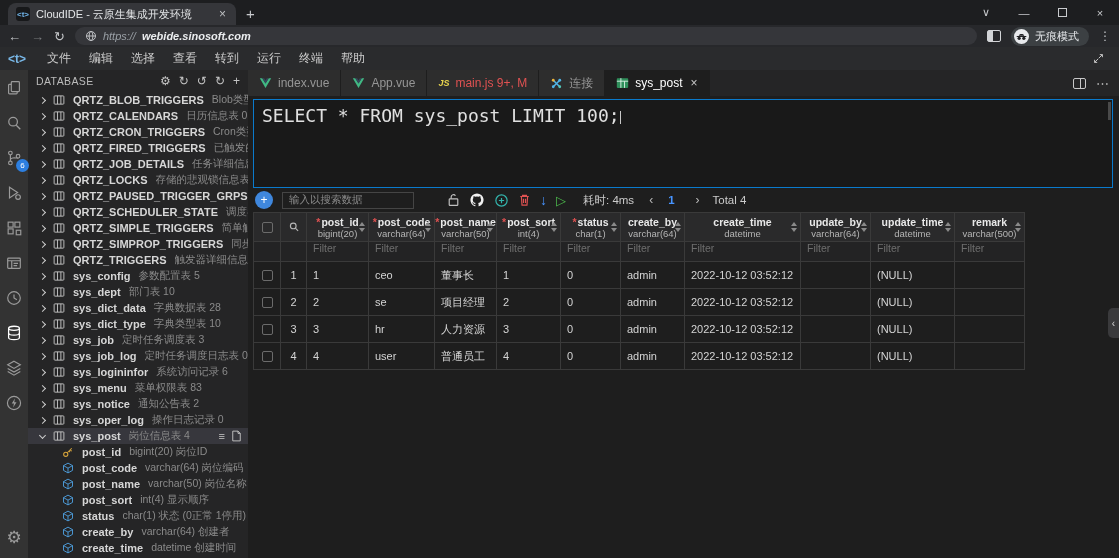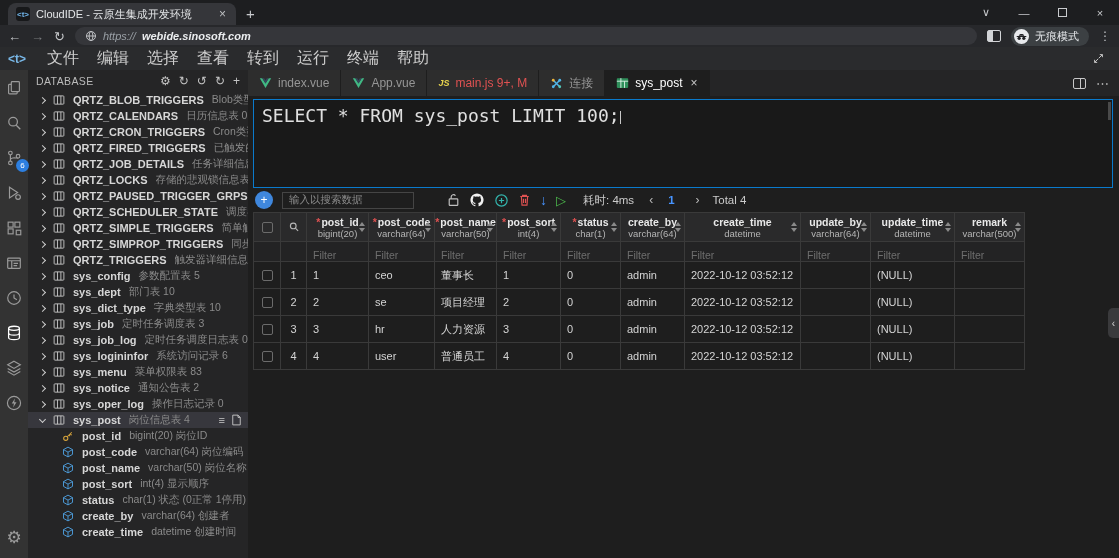--- a/index.html
+++ b/index.html
@@ -33,21 +33,21 @@
   .incog { display:flex; align-items:flex-end; gap:6px; background:#3c4043; border-radius:11px;
     padding:2px 10px 2px 3px; }
   .incog-circle { width:15px; height:15px; background:#e8eaed; border-radius:50%;
     display:flex; align-items:center; justify-content:center; }
   .incog-label { color:#e8eaed; font-size:11px; }
   .kebab { color:#c2c4c7; font-size:12px; }
 
   
   .menubar { height:23px; background:#2a2b2d; display:flex; align-items:center; padding:0 8px; gap:2px; }
   .ide-logo { color:#79b8e8; font-size:12px; font-weight:bold; margin-right:10px; }
-  .menu-item { color:#cccccc; font-size:16px; padding:2px 9px; }
+  .menu-item { color:#cccccc; font-size:12px; padding:2px 9px; }
   .fullscreen { margin-left:auto; margin-right:6px; }
 
   
   .main { height:488px; display:flex; position:relative; }
 
   
   .activity { width:28px; background:#333333; display:flex; flex-direction:column; align-items:center;
     padding-top:8px; gap:15px; flex-shrink:0; }
   .act-ic { position:relative; width:20px; height:20px; display:flex; align-items:center; justify-content:center; }
   .badge { position:absolute; right:-5px; bottom:-4px; background:#2d7fe0; color:#fff; font-size:8px;
@@ -116,21 +116,21 @@
   .g-head .g-cell:first-child { border-left:1px solid #3a3a3a; }
   .hname { color:#e8e8e8; font-size:10.5px; font-weight:bold; line-height:12px; }
   .req { color:#e05252; margin-right:1px; }
   .htype { color:#b5b5b5; font-size:9.5px; line-height:11px; }
   .sorter { position:absolute; right:3px; top:50%; transform:translateY(-50%); display:flex;
     flex-direction:column; gap:2px; }
   .tri-up { width:0; height:0; border-left:3.5px solid transparent; border-right:3.5px solid transparent;
     border-bottom:4px solid #8a8a8a; }
   .tri-dn { width:0; height:0; border-left:3.5px solid transparent; border-right:3.5px solid transparent;
     border-top:4px solid #8a8a8a; }
-  .g-filter .g-cell { height:20px; background:#232324; display:flex; align-items:flex-end; padding:0 6px; }
+  .g-filter .g-cell { height:20px; background:#232324; display:flex; align-items:flex-start; padding:0 6px; }
   .g-filter .g-cell:first-child { border-left:1px solid #3a3a3a; }
   .filter-txt { color:#6e6e6e; font-size:10.5px; }
   .g-data .g-cell { height:27px; background:#1e1e1e; display:flex; align-items:center; padding:0 6px;
     color:#d4d4d4; font-size:11px; }
   .g-data .g-cell:first-child { border-left:1px solid #3a3a3a; }
   .rownum { color:#6cbf6c; justify-content:center; padding:0 !important; }
   .nullval { color:#7a7a7a; }
   .cb { width:11px; height:11px; border:1px solid #6b6b6b; border-radius:2px; margin:auto; }
   .cbcell { display:flex; align-items:center; justify-content:center; padding:0 !important; }
 
@@ -437,20 +437,32 @@
           <span class="chev"></span>
           <span class="tree-icon">
             <svg width="12" height="12" viewBox="0 0 16 16">
               <rect x="1.5" y="2.5" width="13" height="11" rx="1" fill="none" stroke="#c8c8c8" stroke-width="1.2"></rect>
               <line x1="6" y1="2.5" x2="6" y2="13.5" stroke="#c8c8c8" stroke-width="1.2"></line>
               <line x1="10.5" y1="2.5" x2="10.5" y2="13.5" stroke="#c8c8c8" stroke-width="1.2"></line>
             </svg>
           </span>
           <span class="tname">sys_dept</span>
           <span class="tdesc">部门表 10</span>
+        </div>
+        <div class="tree-row">
+          <span class="chev"></span>
+          <span class="tree-icon">
+            <svg width="12" height="12" viewBox="0 0 16 16">
+              <rect x="1.5" y="2.5" width="13" height="11" rx="1" fill="none" stroke="#c8c8c8" stroke-width="1.2"></rect>
+              <line x1="6" y1="2.5" x2="6" y2="13.5" stroke="#c8c8c8" stroke-width="1.2"></line>
+              <line x1="10.5" y1="2.5" x2="10.5" y2="13.5" stroke="#c8c8c8" stroke-width="1.2"></line>
+            </svg>
+          </span>
+          <span class="tname">sys_dict_data</span>
+          <span class="tdesc">字典数据表 28</span>
         </div>
         <div class="tree-row">
           <span class="chev"></span>
           <span class="tree-icon">
             <svg width="12" height="12" viewBox="0 0 16 16">
               <rect x="1.5" y="2.5" width="13" height="11" rx="1" fill="none" stroke="#c8c8c8" stroke-width="1.2"></rect>
               <line x1="6" y1="2.5" x2="6" y2="13.5" stroke="#c8c8c8" stroke-width="1.2"></line>
               <line x1="10.5" y1="2.5" x2="10.5" y2="13.5" stroke="#c8c8c8" stroke-width="1.2"></line>
             </svg>
           </span>

